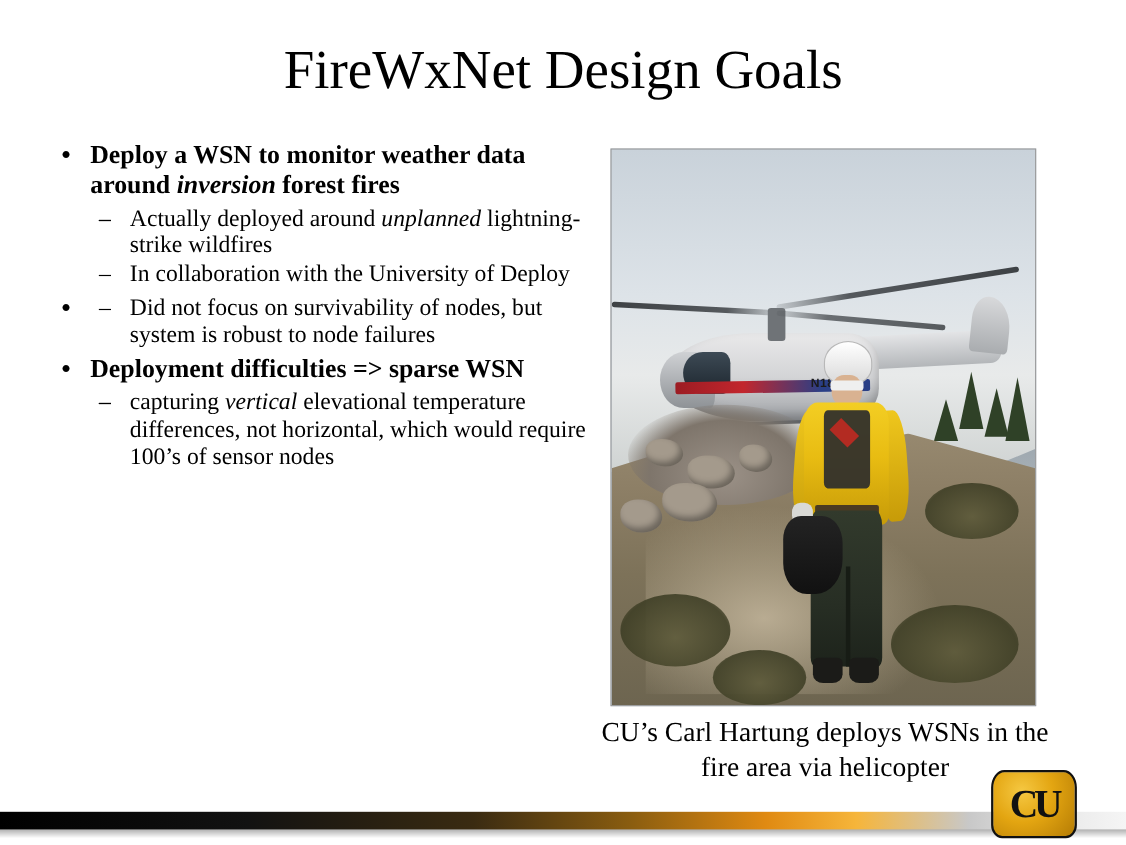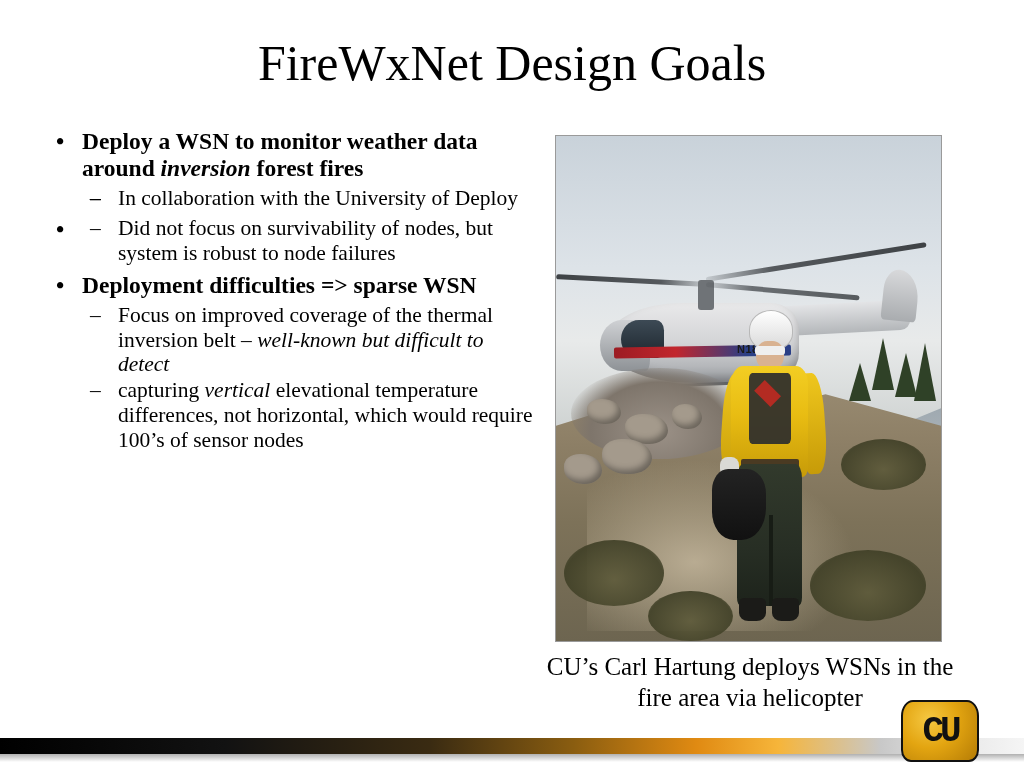--- a/index.html
+++ b/index.html
@@ -390,21 +390,21 @@
     background: radial-gradient(circle at 35% 30%, #f5c842 0%, #e3a511 45%, #b57c05 100%);
     border-radius: 12px 12px 10px 10px / 16px 16px 12px 12px;
     border: 2px solid #111111;
   }
   .cu-logo .letters {
     position: absolute;
     inset: 0;
     display: flex;
     align-items: center;
     justify-content: center;
-    font-family: Liberation Mono, monospace;
+    font-family: Liberation Serif, serif;
     font-weight: bold;
     font-size: 36px;
     color: #111111;
     letter-spacing: -4px;
   }
 </style>
 </head>
 <body>
 
 <div class="slide">
@@ -416,20 +416,21 @@
 
       <li class="bullet1">
         <span class="marker">•</span>
         <span><span>Deploy a WSN to monitor weather data around </span><span class="italic">inversion</span><span> forest fires</span></span>
         <ul class="level2">
           <li class="bullet2">
             <span class="marker">–</span>
           </li>
           <li class="bullet2">
             <span class="marker">–</span>
+            <span><span>Actually deployed around </span><span class="italic">unplanned</span><span> lightning-strike wildfires</span></span>
           </li>
           <li class="bullet2">
             <span class="marker">–</span>
             <span><span>In collaboration with the University of Deploy</span></span>
           </li>
         </ul>
       </li>
 
       <li class="bullet1">
         <span class="marker">•</span>
@@ -440,21 +441,20 @@
           </li>
         </ul>
       </li>
 
       <li class="bullet1">
         <span class="marker">•</span>
         <span><span>Deployment difficulties =&gt; sparse WSN</span></span>
         <ul class="level2">
           <li class="bullet2">
             <span class="marker">–</span>
-            <span><span>Focus on improved coverage of the thermal inversion belt – </span><span class="italic">well-known but difficult to detect</span></span>
           </li>
           <li class="bullet2">
             <span class="marker">–</span>
             <span><span>capturing </span><span class="italic">vertical</span><span> elevational temperature differences, not horizontal, which would require 100’s of sensor nodes</span></span>
           </li>
         </ul>
       </li>
 
     </ul>
   </div>

